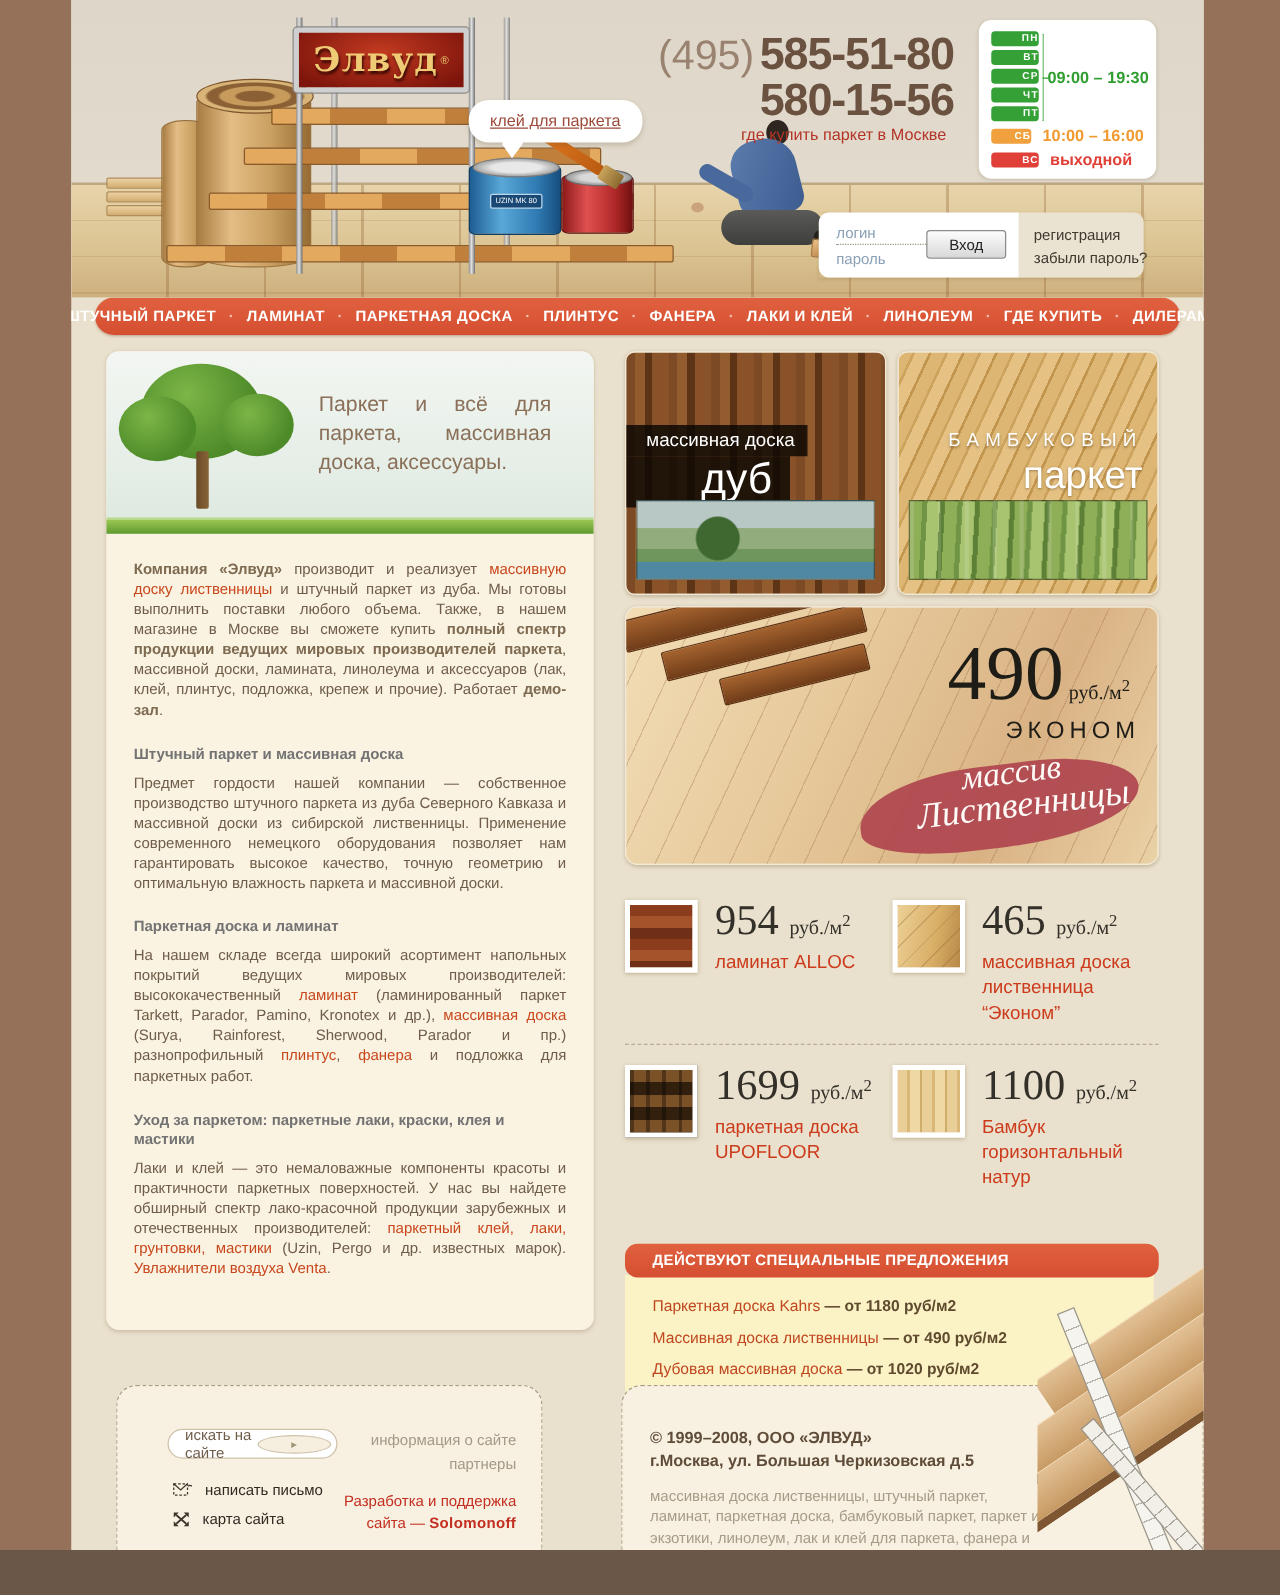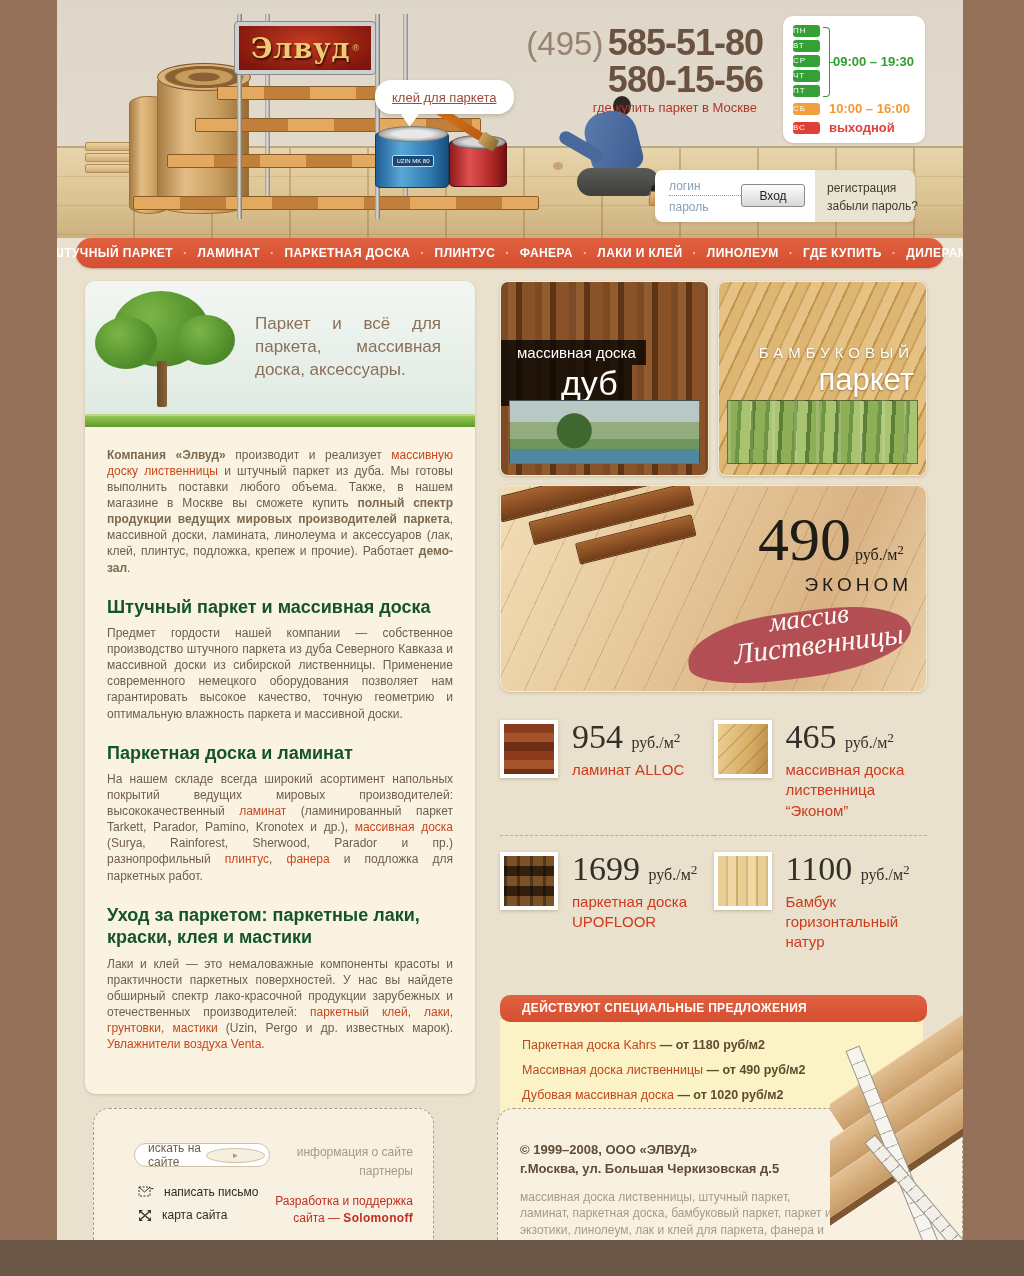--- a/index.html
+++ b/index.html
@@ -87,22 +87,22 @@
   .man .shoe{position:absolute;left:122px;top:88px;width:26px;height:13px;border-radius:6px 10px 4px 4px;background:#23201c}
   .man .plank{position:absolute;left:120px;top:98px;width:78px;height:15px;border-radius:2px;
     background:linear-gradient(180deg,#e8c188,#c79356);border:1px solid #a57a42;transform:rotate(5deg)}
   
   .phones{position:absolute;right:200px;top:24px;text-align:right;line-height:1.04;white-space:nowrap}
   .phones .code{font-size:33px;color:#9a8270}
   .phones .num{font-size:36px;font-weight:bold;color:#6b5140;letter-spacing:-1px}
   .where{position:absolute;right:206px;top:100px;font-size:13px;color:#b23527;cursor:pointer}
   
   .sched{position:absolute;right:38px;top:16px;width:142px;background:#fff;border-radius:10px;padding:9px 10px 8px;box-shadow:0 1px 3px rgba(90,70,40,.2)}
-  .badge{display:inline-block;width:27px;height:12px;line-height:12px;border-radius:3px;background:#35a035;
-    color:#fff;font-size:8px;font-weight:normal;text-align:left;letter-spacing:1px}
+  .badge{display:inline-block;width:38px;height:12px;line-height:12px;border-radius:3px;background:#35a035;
+    color:#fff;font-size:8px;font-weight:bold;text-align:right;letter-spacing:1px}
   .badge.or{background:#f0a03c}.badge.rd{background:#e04038}
   .sched .wk{display:flex}
   .sched .days{display:grid;gap:3px}
   .sched .bracket{width:7px;height:70px;border:1px solid #2f9e2f;border-left:none;border-radius:0 4px 4px 0;margin:2px 3px 0 3px;position:relative}
   .sched .bracket::after{content:"";position:absolute;right:-5px;top:50%;width:5px;height:1px;background:#2f9e2f}
   .sched .wk .time{align-self:center;font-size:13px;font-weight:bold;color:#2f9e2f;white-space:nowrap}
   .sched .row{display:flex;align-items:center;margin-top:4px;gap:9px}
   .sched .row .time{font-size:13px;font-weight:bold;white-space:nowrap}
   .t-or{color:#f09a30}.t-rd{color:#e04038}
   
@@ -131,21 +131,21 @@
   .tree .crown{position:absolute;border-radius:50%;background:radial-gradient(circle at 38% 32%,#7cb648,#4d8a28 70%)}
   .tree .c1{left:20px;top:2px;width:96px;height:76px}
   .tree .c2{left:2px;top:28px;width:62px;height:52px}
   .tree .c3{left:84px;top:26px;width:58px;height:50px}
   .tree .trunk{position:absolute;left:64px;top:72px;width:10px;height:46px;background:linear-gradient(90deg,#6a4a28,#8a6438);border-radius:2px}
   .grass{position:absolute;left:0;bottom:0;width:100%;height:13px;
     background:linear-gradient(180deg,#9ac653,#5f9a2e);border-top:2px solid #b9d98a}
   .card-title{position:absolute;left:170px;top:32px;width:186px;font-size:17px;line-height:1.35;color:#8a7058;text-align:justify}
   .card-body{padding:20px 22px 26px;font-size:12px;line-height:1.34;color:#6f5d49;text-align:justify}
   .card-body p{margin-bottom:16px}
-  .card-body h3{font-size:18px;color:#14532d;margin:20px 0 7px;text-align:left;line-height:1.25}
+  .card-body h3{font-size:12px;color:#737373;margin:20px 0 7px;text-align:left;line-height:1.25}
   .card-body b{color:#7d6a50}
   .tlink{color:#c8471d;cursor:pointer;text-decoration:none}
 
   
   .rcol{margin-left:25px;width:427px}
   .banners{display:flex;gap:9px}
   .banner{position:relative;height:195px;border-radius:8px;overflow:hidden;border:1px solid #f2ead6;box-shadow:0 1px 3px rgba(120,95,60,.3)}
   .banner.oak{width:209px;
     background:repeating-linear-gradient(90deg,#7c4a24 0 7px,#935c2e 7px 15px,#5e3416 15px 21px,#8a5228 21px 34px)}
   .oak .lbl-s{position:absolute;left:0;top:58px;background:rgba(10,6,2,.82);color:#fff;font-size:15px;padding:4px 10px 4px 16px}

